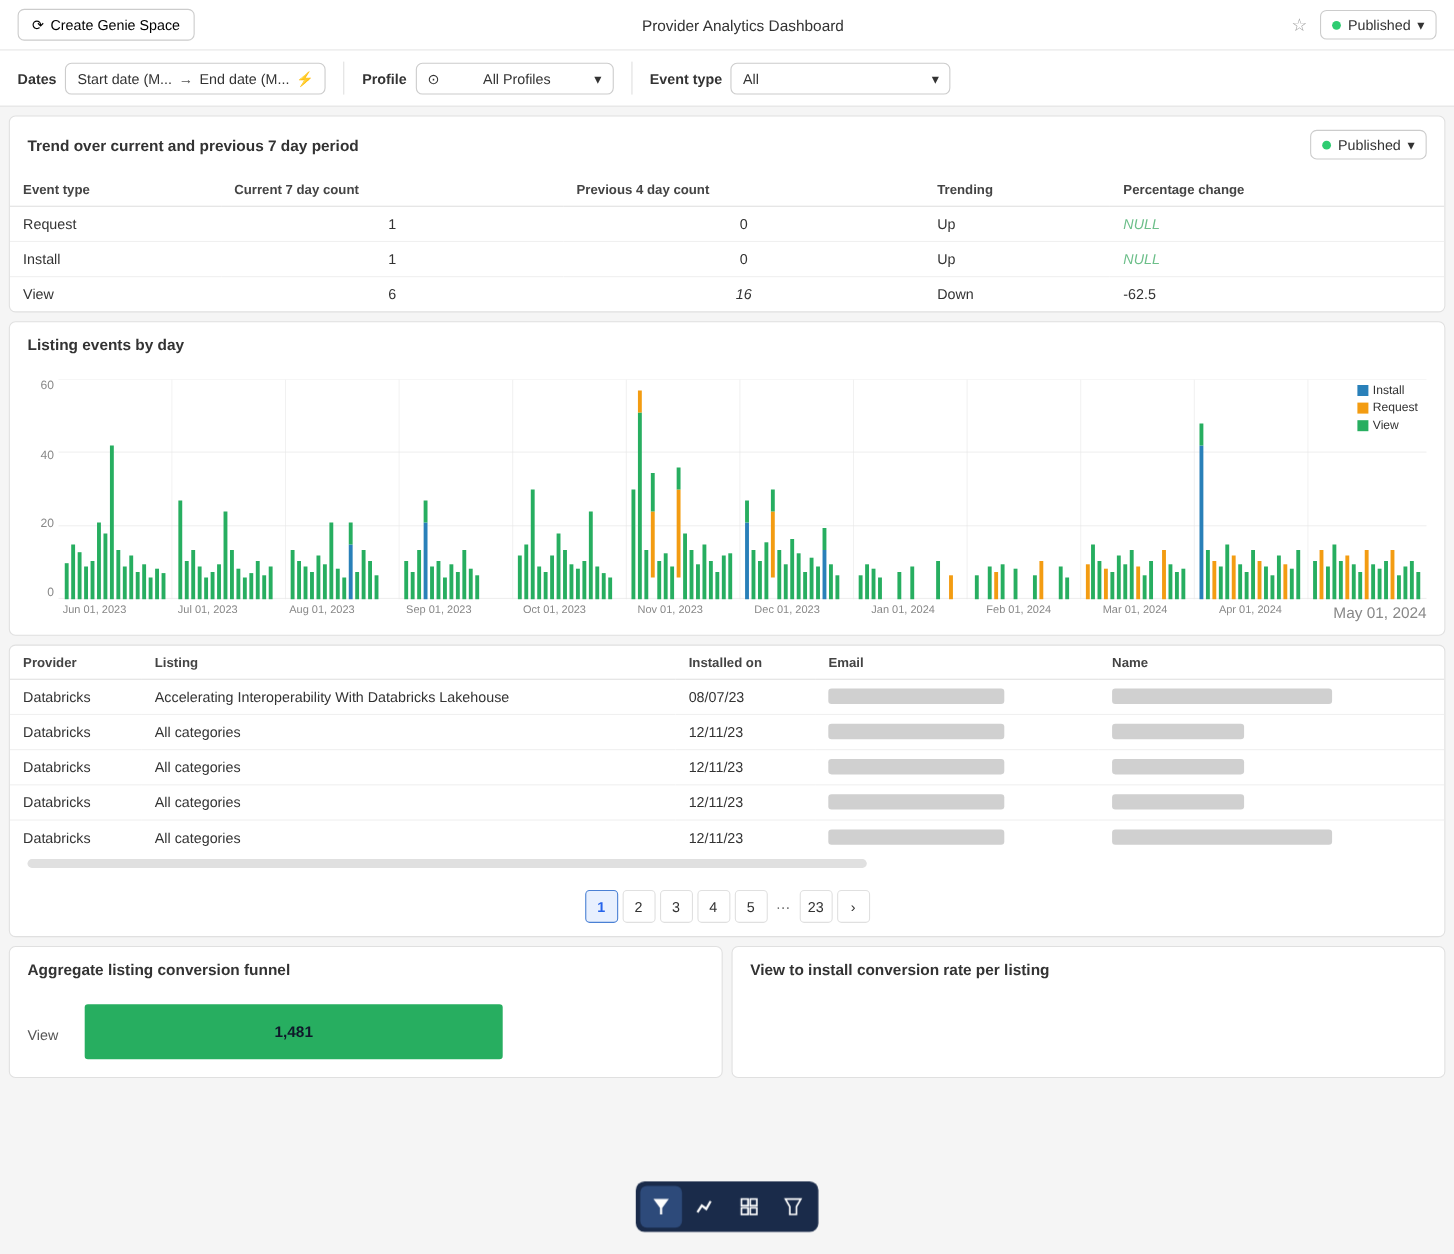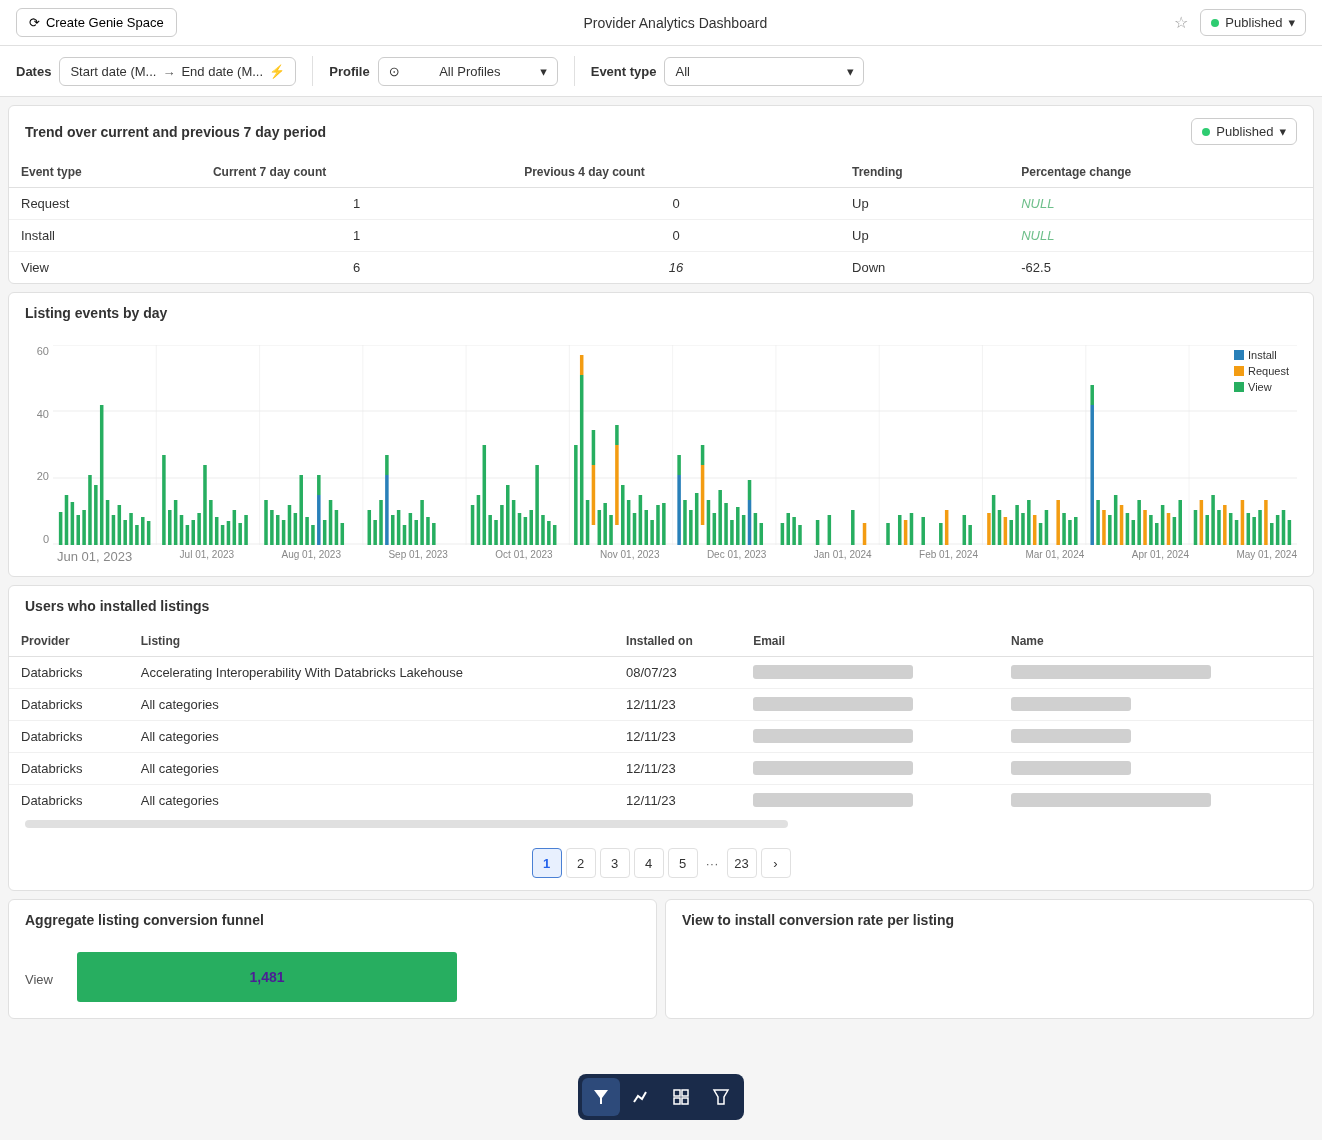--- a/index.html
+++ b/index.html
@@ -50,21 +50,21 @@
     
     .scroll-bar-container { padding: 4px 16px 8px; }
     .scroll-bar { height: 8px; background: #e0e0e0; border-radius: 4px; width: 60%; }
 
     
     .bottom-row { display: flex; gap: 8px; margin: 8px; border-radius: 28px; }
     .bottom-section { flex: 1; background: #fff; border-radius: 6px; border: 1px solid #e0e0e0; overflow: hidden; }
 
     
     .funnel-container { padding: 12px 16px; }
-    .funnel-bar { height: 50px; background: #27ae60; border-radius: 3px; display: flex; align-items: center; justify-content: center; color: #4c1d95; font-weight: 600; font-size: 14px; margin-bottom: 4px; }
+    .funnel-bar { height: 50px; background: #27ae60; border-radius: 3px; display: flex; align-items: center; justify-content: center; color: #0f172a; font-weight: 600; font-size: 14px; margin-bottom: 4px; }
 
     
     .floating-toolbar { position: fixed; bottom: 20px; left: 50%; transform: translateX(-50%); display: flex; gap: 2px; background: #1a2b4a; border-radius: 8px; padding: 4px; }
     .toolbar-btn { width: 38px; height: 38px; display: flex; align-items: center; justify-content: center; border-radius: 6px; cursor: pointer; color: #fff; font-size: 16px; }
     .toolbar-btn.active { background: #2d4a7a; }
 
     
     .bar-chart-container { padding: 12px 16px; }
     .bar-row { display: flex; align-items: center; gap: 8px; margin-bottom: 3px; font-size: 10px; }
   </style>
@@ -397,41 +397,38 @@
             </div>
             <div class="legend-item">
               <span class="legend-dot" style="background:#27ae60;"></span>
               <span>View</span>
             </div>
           </div>
         </div>
       </div>
 
       <div style="display:flex; justify-content:space-between; margin-left:32px; padding-top:4px;">
-        <span style="font-size:13px;color:#888;">Jun 01, 2023</span>
+        <span style="font-size:10px;color:#888;">Jun 01, 2023</span>
         <span style="font-size:10px;color:#888;">Jul 01, 2023</span>
         <span style="font-size:10px;color:#888;">Aug 01, 2023</span>
         <span style="font-size:10px;color:#888;">Sep 01, 2023</span>
         <span style="font-size:10px;color:#888;">Oct 01, 2023</span>
         <span style="font-size:10px;color:#888;">Nov 01, 2023</span>
         <span style="font-size:10px;color:#888;">Dec 01, 2023</span>
         <span style="font-size:10px;color:#888;">Jan 01, 2024</span>
         <span style="font-size:10px;color:#888;">Feb 01, 2024</span>
         <span style="font-size:10px;color:#888;">Mar 01, 2024</span>
         <span style="font-size:10px;color:#888;">Apr 01, 2024</span>
-        <span style="font-size:10px;color:#888;">May 01, 2024</span>
+        <span style="font-size:14px;color:#888;">May 01, 2024</span>
       </div>
     </div>
   </div>
 </div>
 
 <div class="section">
-  <div class="section-header">
-    <span class="section-title">Users who installed listings</span>
-  </div>
   <table>
     <thead>
       <tr>
         <th>Provider</th>
         <th>Listing</th>
         <th>Installed on</th>
         <th>Email</th>
         <th>Name</th>
       </tr>
     </thead>

